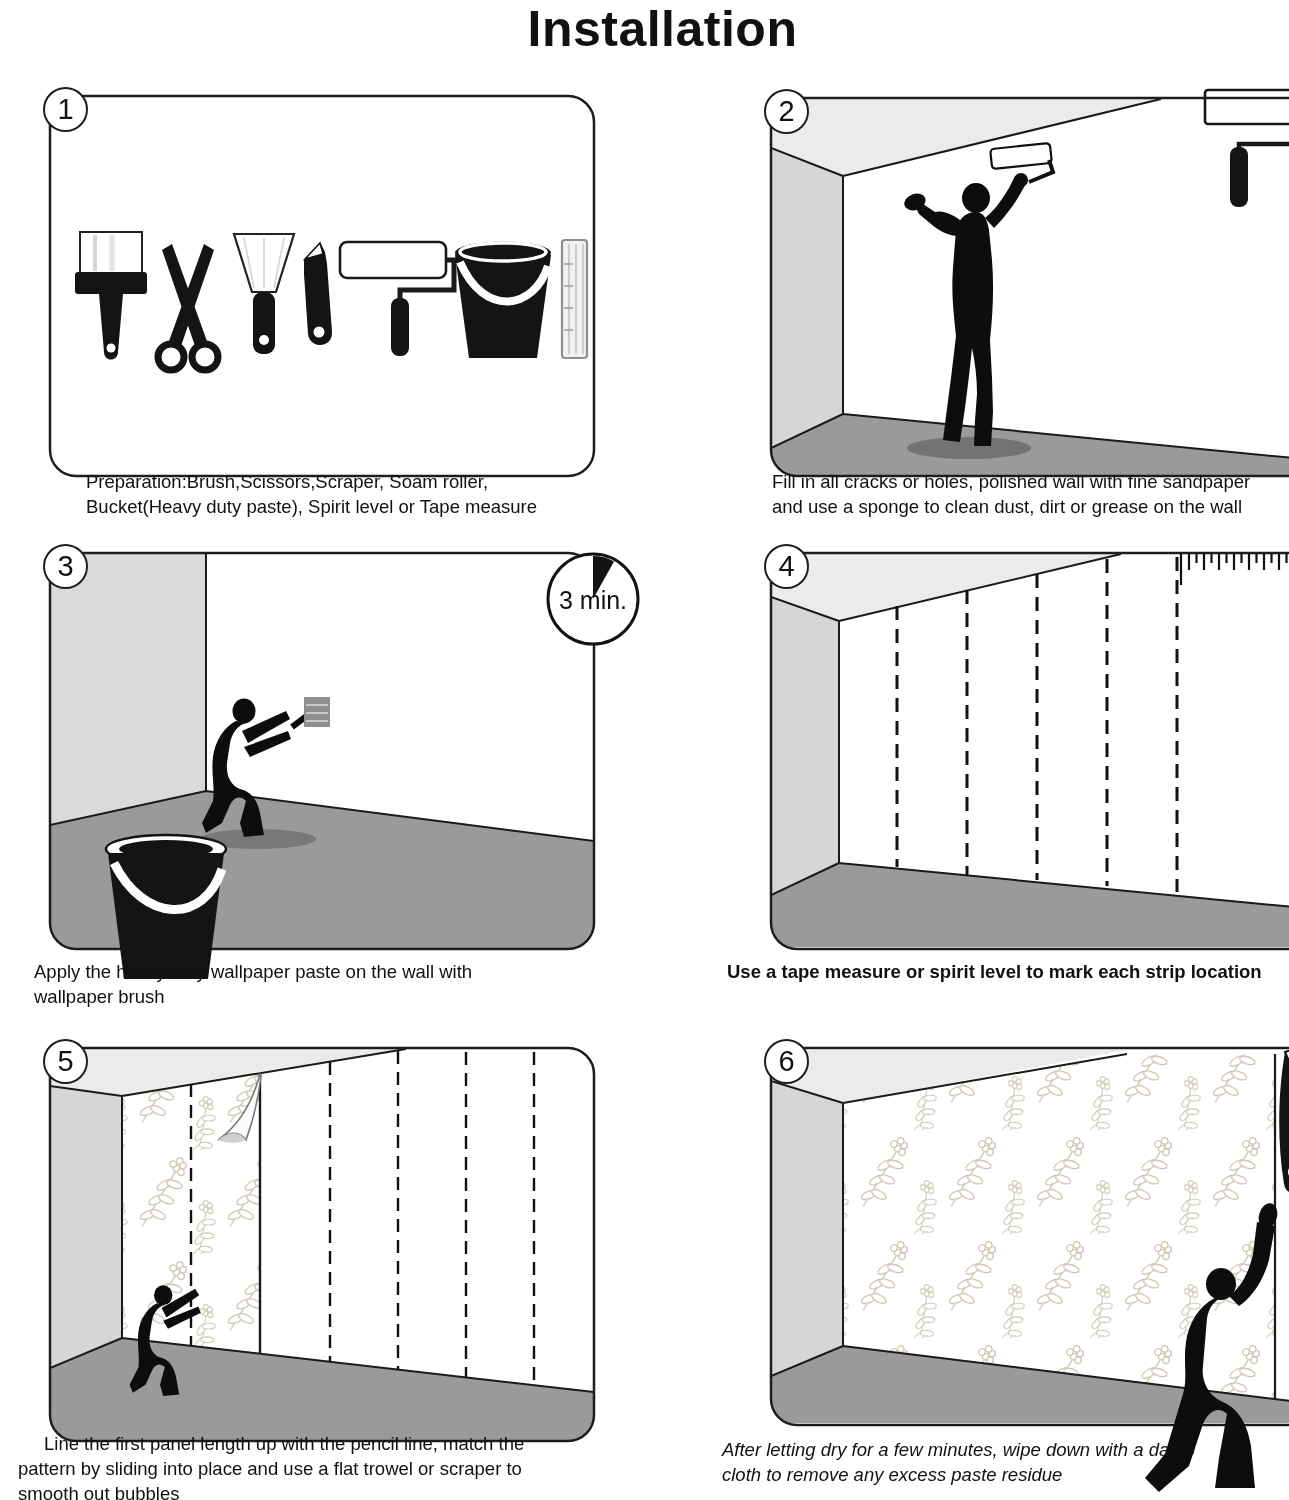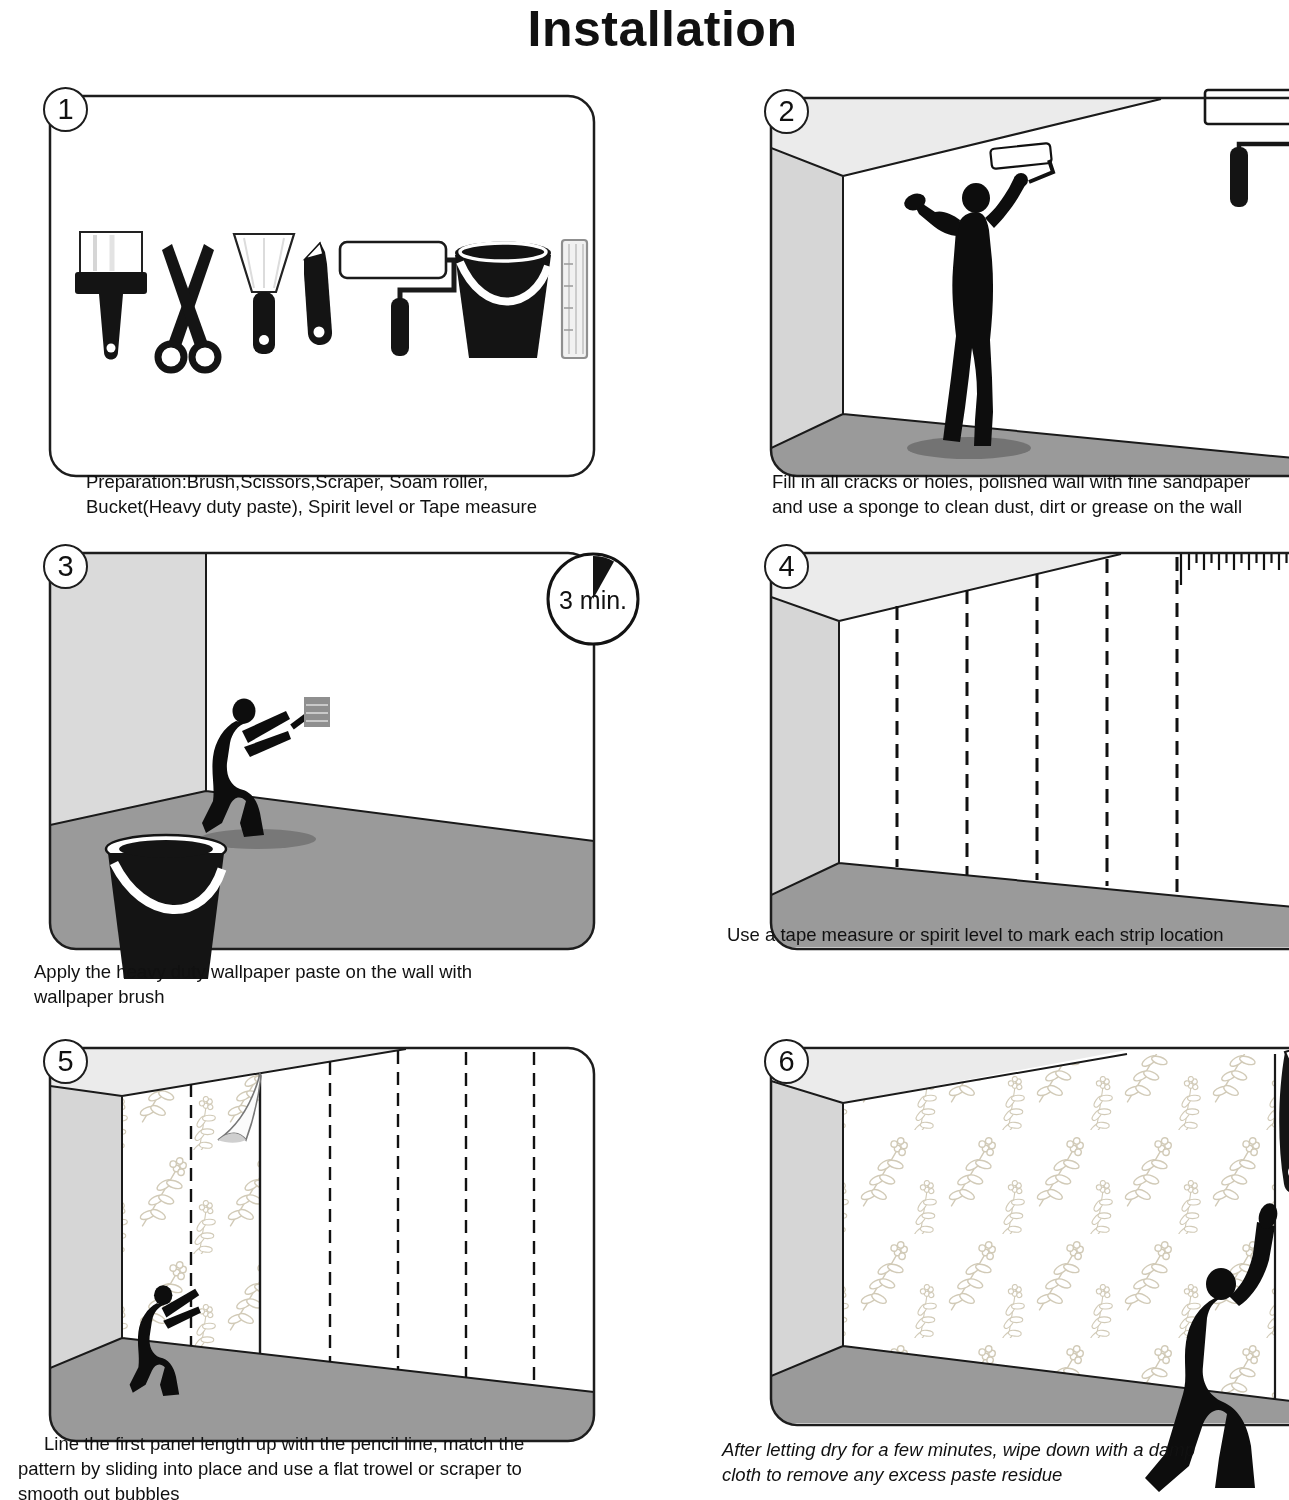--- a/index.html
+++ b/index.html
@@ -323,20 +323,20 @@
     </svg>
     <div class="badge">6</div>
   </figure>
 
   <figcaption class="cap" style="left:38px;top:470px;width:520px;margin-left:48px;">Preparation:Brush,Scissors,Scraper, Soam roller,
 Bucket(Heavy duty paste), Spirit level or Tape measure</figcaption>
   <figcaption class="cap" style="left:748px;top:470px;width:532px;margin-left:24px;">Fill in all cracks or holes, polished wall with fine sandpaper
 and use a sponge to clean dust, dirt or grease on the wall</figcaption>
   <figcaption class="cap" style="left:34px;top:960px;width:520px;">Apply the heavy duty wallpaper paste on the wall with
 wallpaper brush</figcaption>
-  <figcaption class="cap" style="left:727px;top:923px;width:550px;">Use a tape measure or spirit level to mark each strip location</figcaption>
+  <figcaption class="cap" style="left:727px;top:960px;width:550px;font-weight:bold;">Use a tape measure or spirit level to mark each strip location</figcaption>
   <figcaption class="cap indent" style="left:18px;top:1432px;width:538px;">Line the first panel length up with the pencil line, match the
 pattern by sliding into place and use a flat trowel or scraper to
 smooth out bubbles</figcaption>
   <figcaption class="cap" style="left:722px;top:1438px;width:545px;font-style:italic;">After letting dry for a few minutes, wipe down with a damp
 cloth to remove any excess paste residue</figcaption>
 
 </div>
 
 </body></html>

